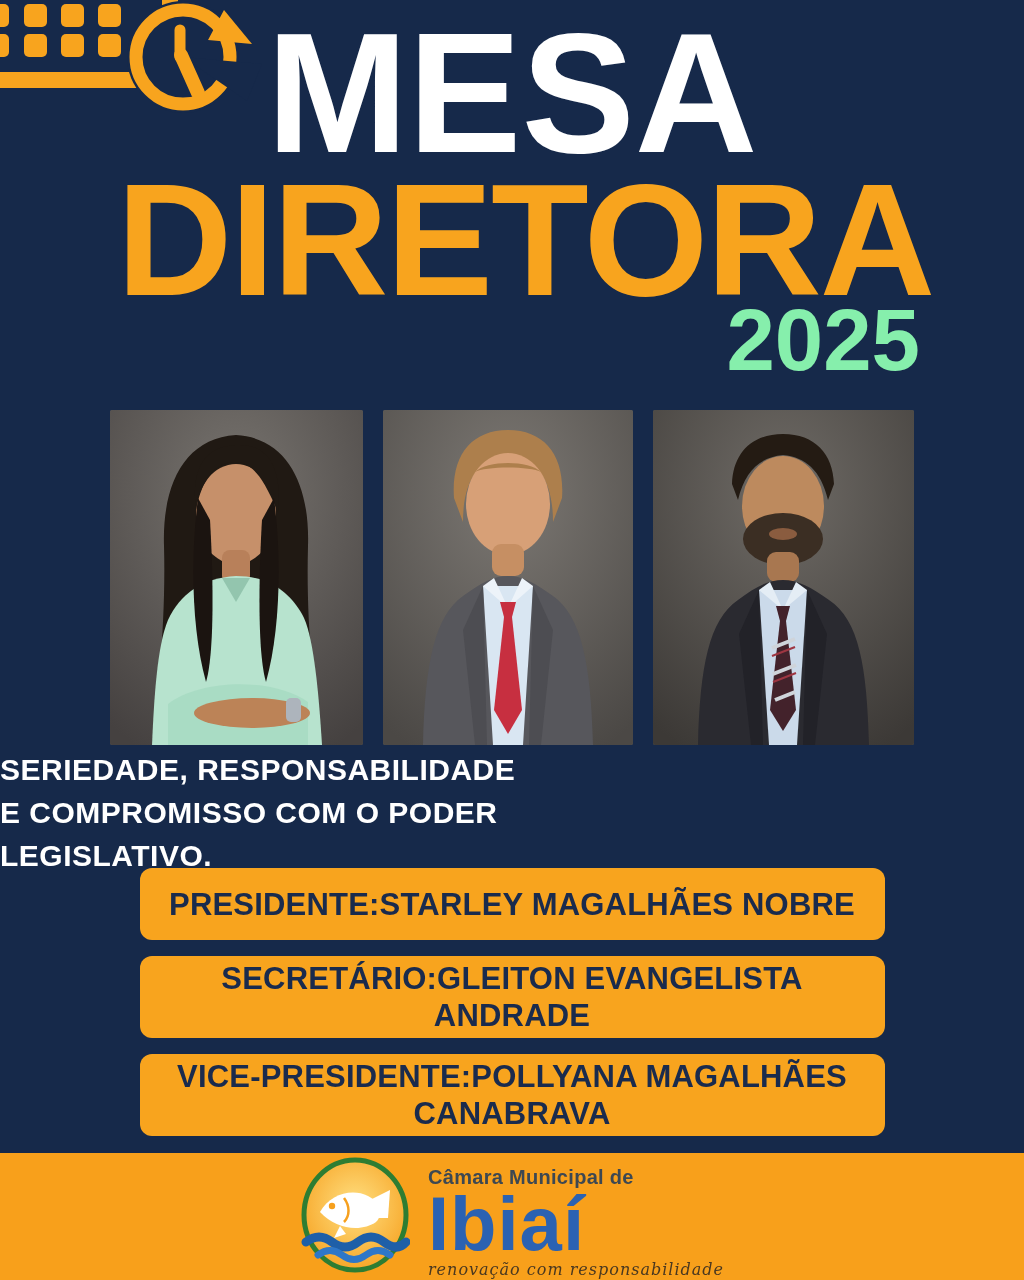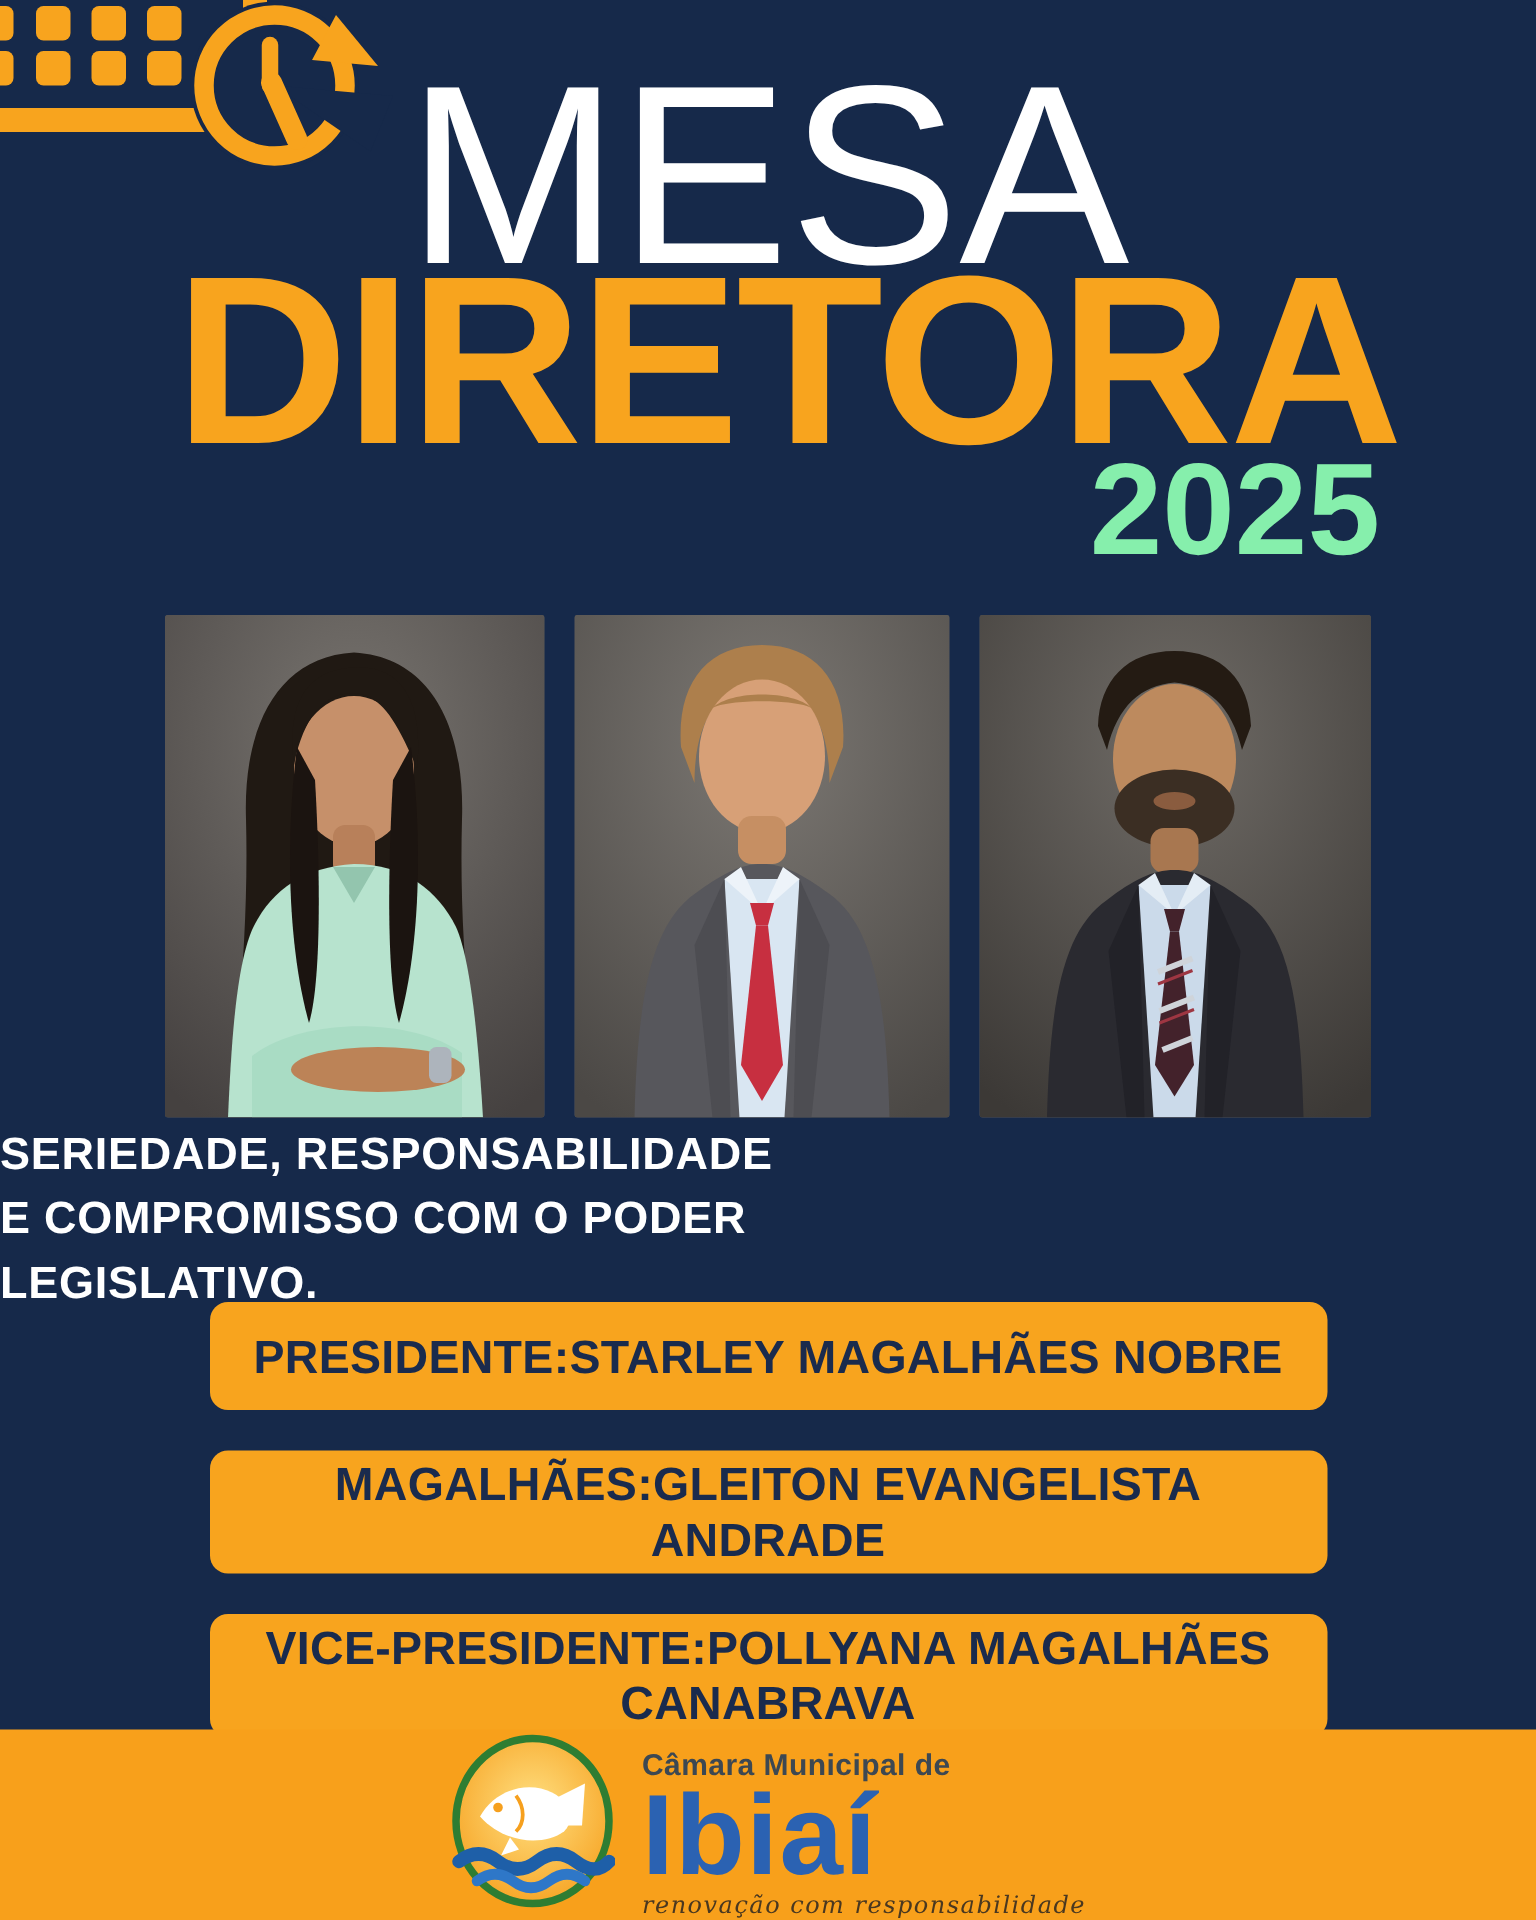--- a/index.html
+++ b/index.html
@@ -4,22 +4,22 @@
 <style>
   html,body{margin:0;padding:0;background:#0b1830;}
   .page{
     position:relative;width:1024px;height:1280px;overflow:hidden;
     background:#16294A;font-family:"Liberation Sans",sans-serif;
     -webkit-font-smoothing:antialiased;
   }
   
   .hero-icon{position:absolute;top:0;left:0;}
   .title-mesa{
-    position:absolute;top:32px;left:0;width:100%;text-align:center;
-    font-size:170px;line-height:1;font-weight:400;color:#FFFFFF;letter-spacing:0px;
+    position:absolute;top:8px;left:0;width:100%;text-align:center;
+    font-size:170px;line-height:1;font-weight:700;color:#FFFFFF;letter-spacing:0px;
   }
   .title-diretora{
     position:absolute;top:160px;left:13px;width:100%;text-align:center;
     font-size:160px;line-height:1;font-weight:800;color:#F8A41E;letter-spacing:-2px;
   }
   .year{
     position:absolute;top:296px;left:0;width:100%;box-sizing:border-box;
     padding-right:104px;text-align:right;
     font-size:87px;line-height:1;font-weight:800;color:#86efac;
   }
@@ -31,21 +31,21 @@
   .photo{height:335px;overflow:hidden;border-radius:2px;background:#555;}
   .photo svg{display:block;}
   
   .slogan{
     position:absolute;top:748px;left:0;width:100%;text-align:left;
     color:#FFFFFF;font-weight:700;font-size:30px;line-height:43px;letter-spacing:0.5px;
   }
   
   .roles{
     position:absolute;top:868px;left:0;width:100%;
-    display:flex;flex-direction:column;align-items:center;gap:27px;
+    display:flex;flex-direction:column;align-items:center;gap:16px;
   }
   .role{
     width:745px;min-height:72px;box-sizing:border-box;
     background:#F8A41E;border-radius:12px;
     display:flex;align-items:center;justify-content:center;
     padding:4px 28px;text-align:center;
     color:#1A2B4D;font-weight:800;font-size:31px;line-height:37px;letter-spacing:0.2px;
   }
   
   .footer{
@@ -211,21 +211,21 @@
     <div>SERIEDADE, RESPONSABILIDADE</div>
     <div>E COMPROMISSO COM O PODER</div>
     <div>LEGISLATIVO.</div>
   </div>
 
   <div class="roles">
     <div class="role">
       <span>PRESIDENTE:STARLEY MAGALHÃES NOBRE</span>
     </div>
     <div class="role">
-      <span>MAGALHÃES:GLEITON EVANGELISTA ANDRADE</span>
+      <span>SECRETÁRIO:GLEITON EVANGELISTA ANDRADE</span>
     </div>
     <div class="role">
       <span>VICE-PRESIDENTE:POLLYANA MAGALHÃES CANABRAVA</span>
     </div>
   </div>
 
   <div class="footer">
     <div>
       <svg width="110" height="118" viewBox="0 0 110 118">
         <defs>

